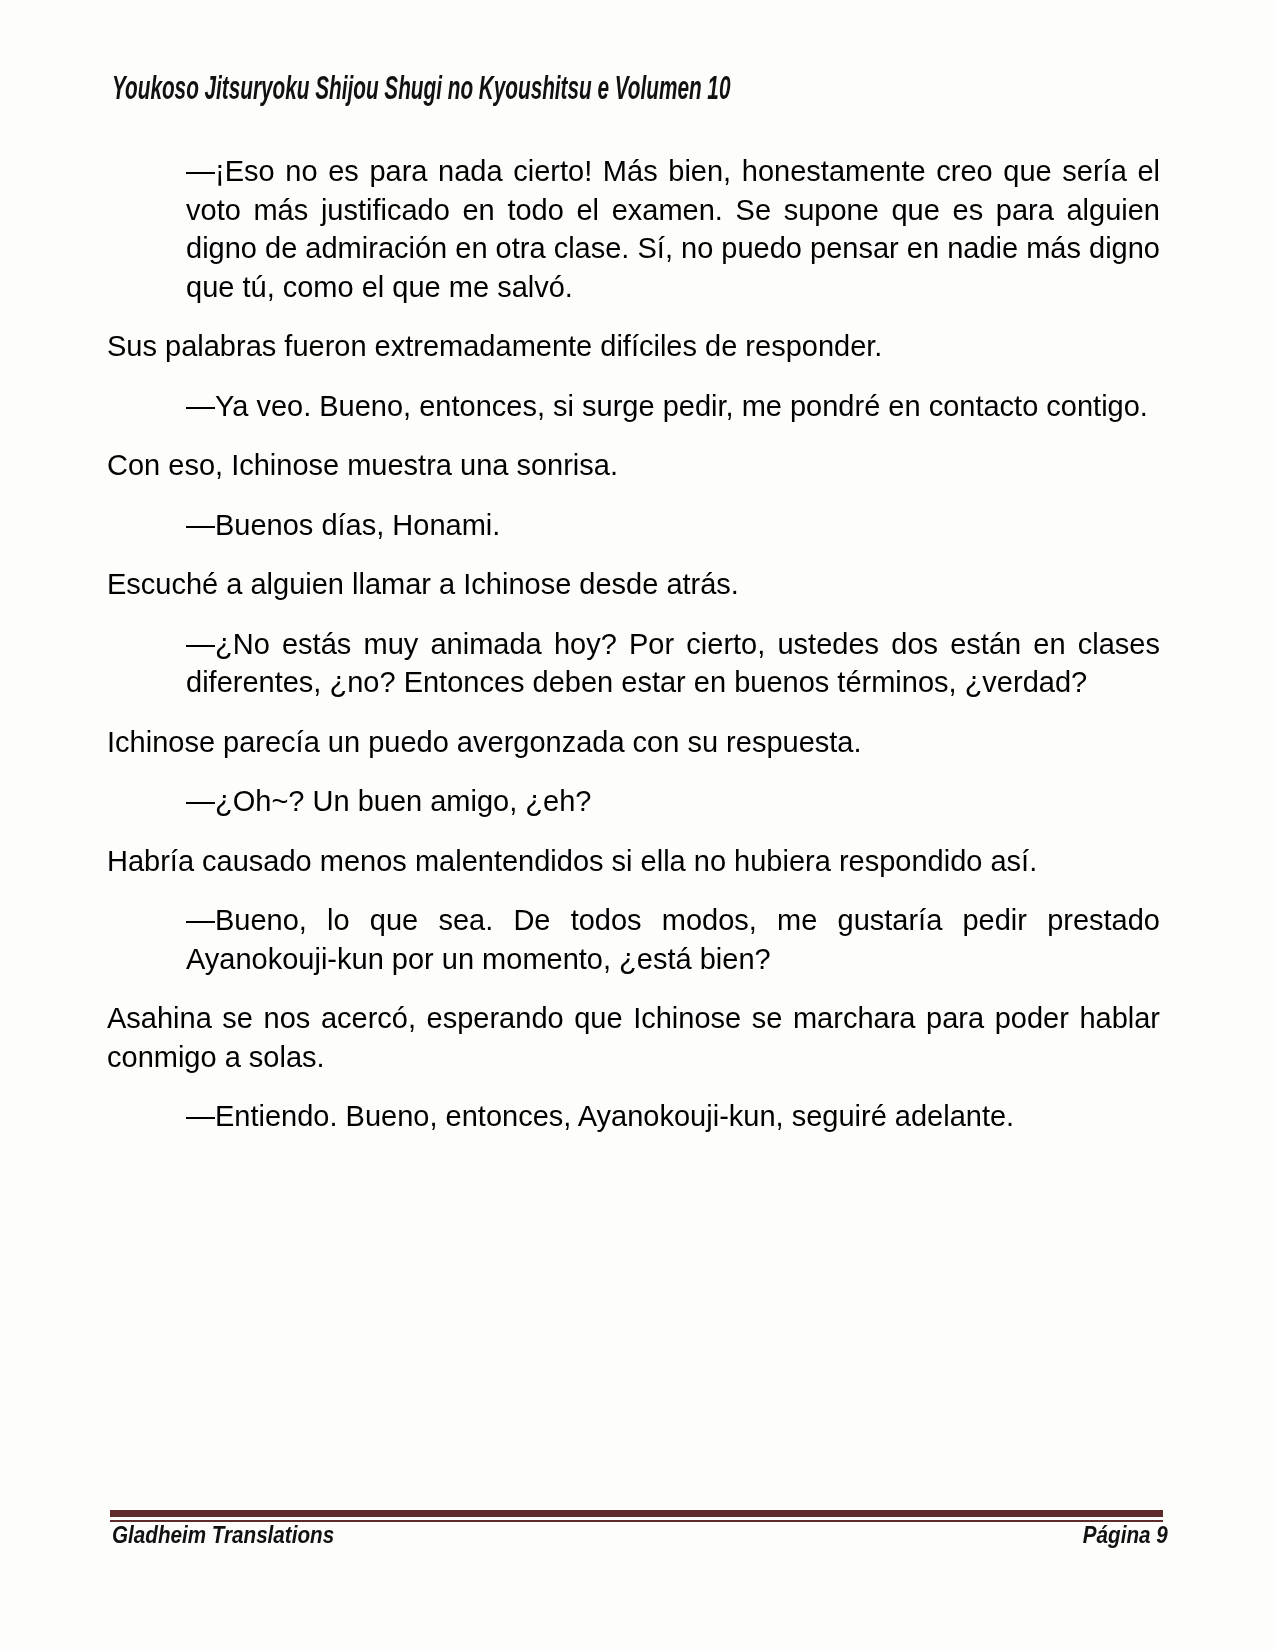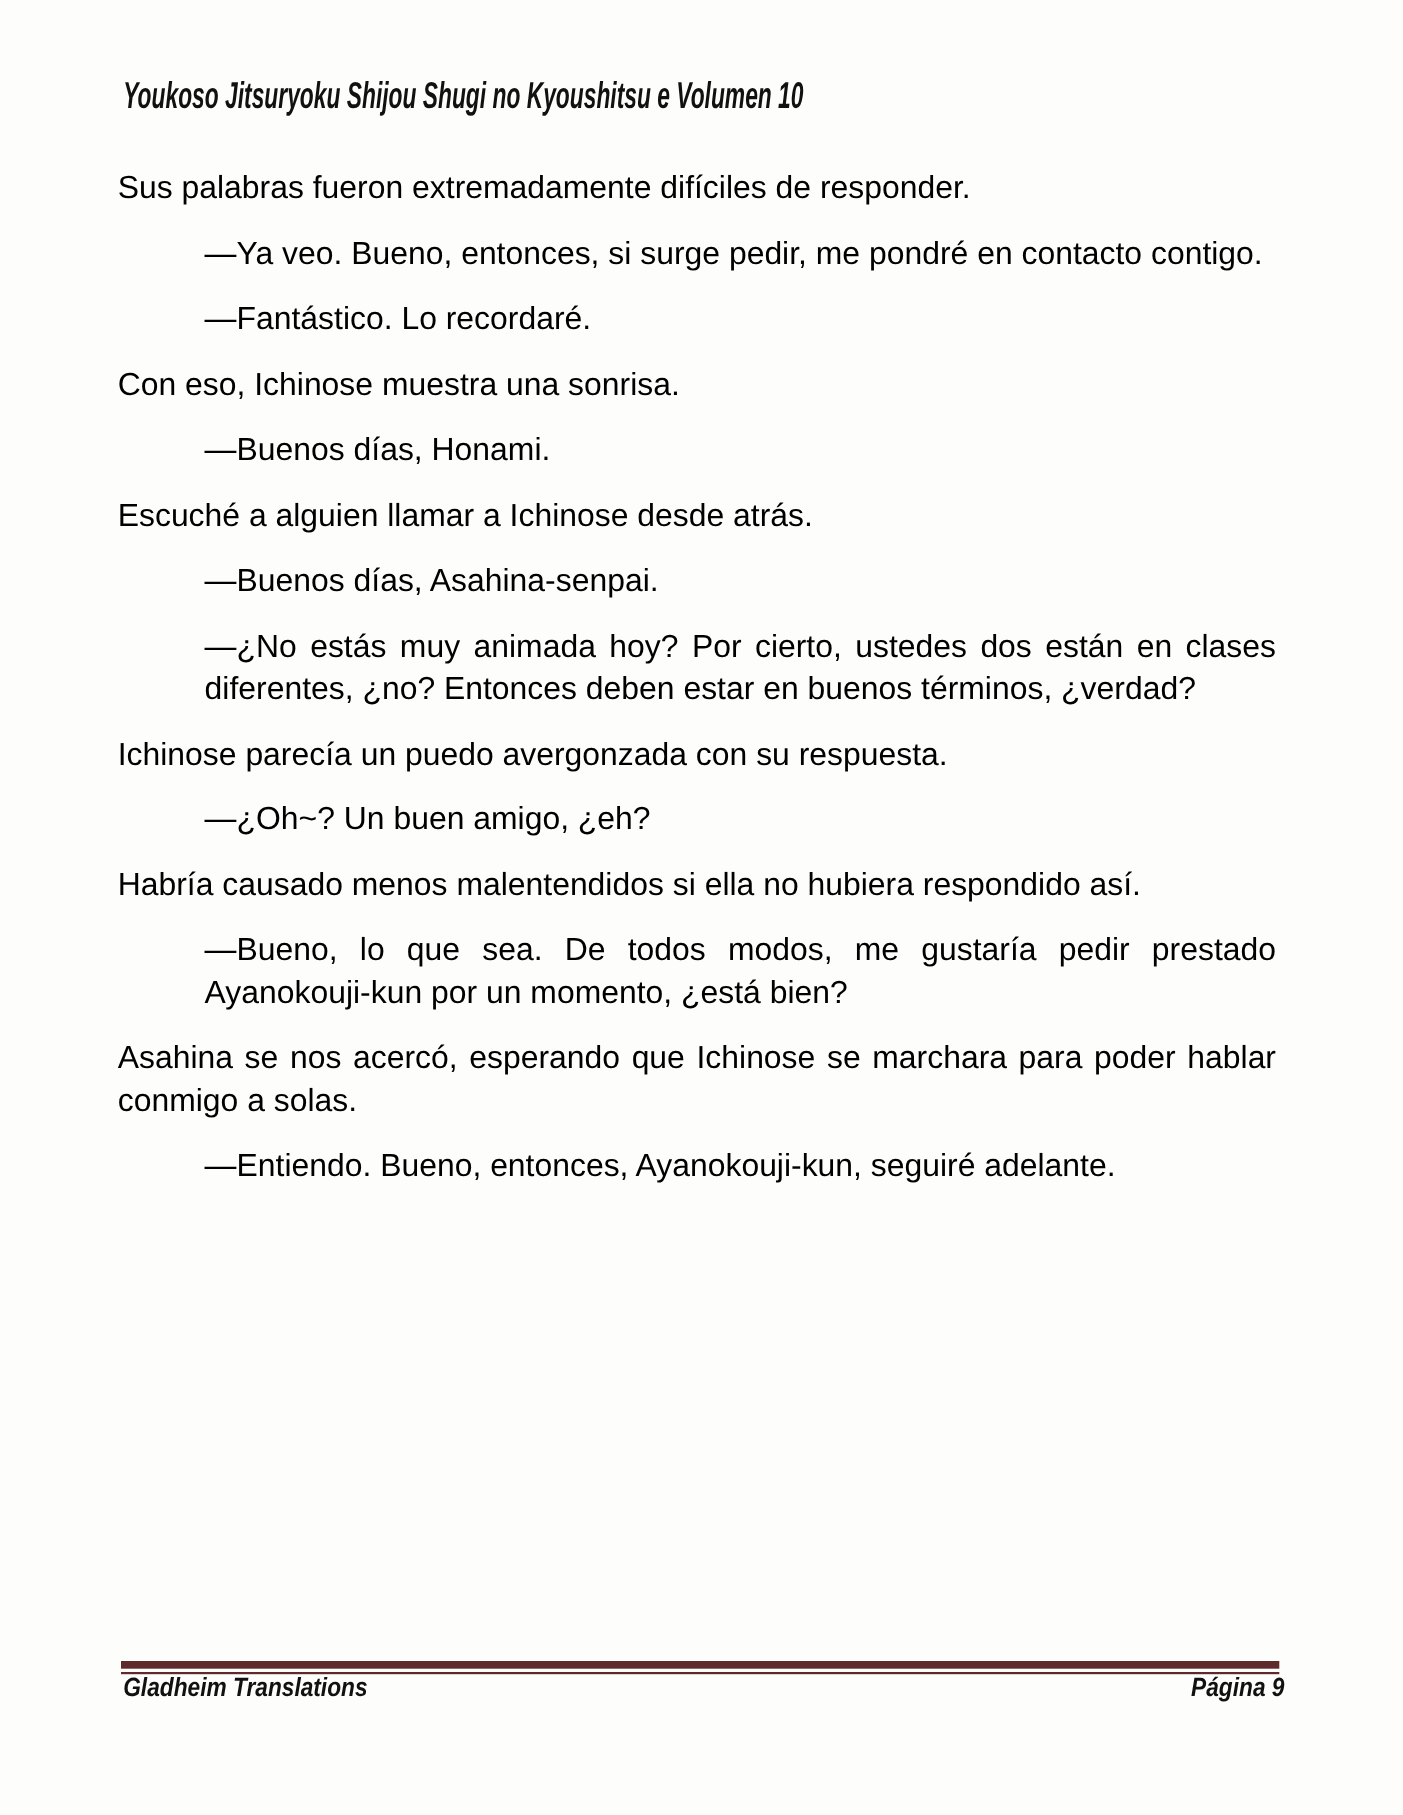--- a/index.html
+++ b/index.html
@@ -86,27 +86,26 @@
     transform-origin: right center;
     color: #111;
   }
 </style>
 </head>
 <body style="background: rgb(253, 253, 251);">
 
 <div class="page-header">Youkoso Jitsuryoku Shijou Shugi no Kyoushitsu e Volumen 10</div>
 
 <main class="doc-body">
+    <p class="dialogue">—¡Eso no es para nada cierto! Más bien, honestamente creo que sería el voto más justificado en todo el examen. Se supone que es para alguien digno de admiración en otra clase. Sí, no puedo pensar en nadie más digno que tú, como el que me salvó.</p>
     <p class="narration">Sus palabras fueron extremadamente difíciles de responder.</p>
     <p class="dialogue">—Ya veo. Bueno, entonces, si surge pedir, me pondré en contacto contigo.</p>
-    <p class="dialogue">—Fantástico. Lo recordaré.</p>
     <p class="narration">Con eso, Ichinose muestra una sonrisa.</p>
     <p class="dialogue">—Buenos días, Honami.</p>
     <p class="narration">Escuché a alguien llamar a Ichinose desde atrás.</p>
-    <p class="dialogue">—Buenos días, Asahina-senpai.</p>
     <p class="dialogue">—¿No estás muy animada hoy? Por cierto, ustedes dos están en clases diferentes, ¿no? Entonces deben estar en buenos términos, ¿verdad?</p>
     <p class="narration">Ichinose parecía un puedo avergonzada con su respuesta.</p>
     <p class="dialogue">—¿Oh~? Un buen amigo, ¿eh?</p>
     <p class="narration">Habría causado menos malentendidos si ella no hubiera respondido así.</p>
     <p class="dialogue">—Bueno, lo que sea. De todos modos, me gustaría pedir prestado Ayanokouji-kun por un momento, ¿está bien?</p>
     <p class="narration">Asahina se nos acercó, esperando que Ichinose se marchara para poder hablar conmigo a solas.</p>
     <p class="dialogue">—Entiendo. Bueno, entonces, Ayanokouji-kun, seguiré adelante.</p>
   </main>
 
 <div class="footer-rule-thick" style="background: rgb(94, 42, 44);"></div>

